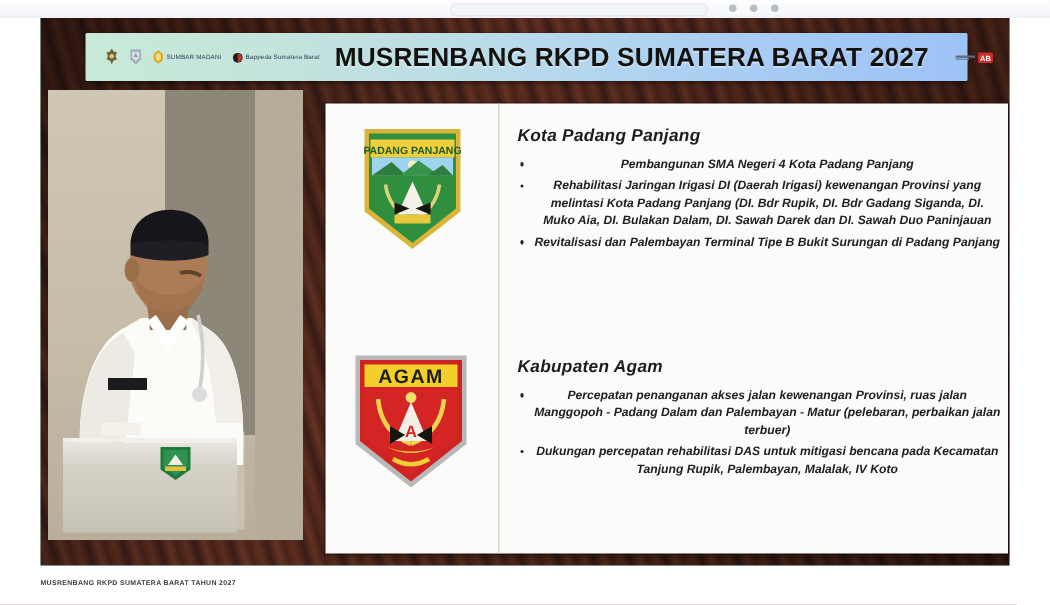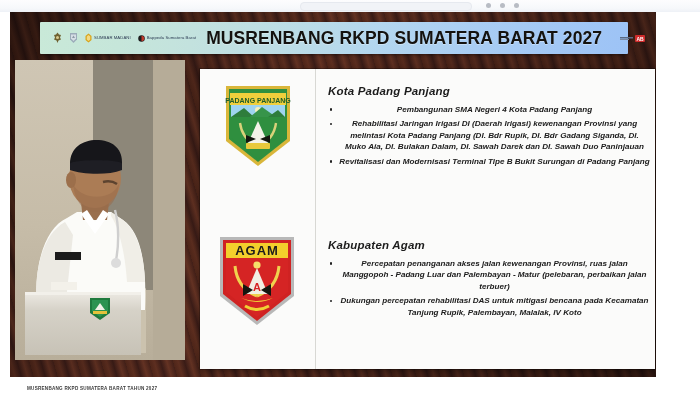--- a/index.html
+++ b/index.html
@@ -42,21 +42,21 @@
     border-radius: 50%;
     background: #b8bcc4;
   }
   .chrome-dot.d1 { left: 486px; }
   .chrome-dot.d2 { left: 500px; }
   .chrome-dot.d3 { left: 514px; }
 
   
   .photo {
     position: absolute;
-    left: 10px; top: 12px;
+    left: 27px; top: 12px;
     width: 646px; height: 365px;
     overflow: hidden;
     background: #5eead4;
   }
 
   
   .wood-bg {
     position: absolute;
     inset: 0;
     background:
@@ -417,28 +417,28 @@
 
       </div>
 
       <div class="content-col">
 
         <div class="section section-1">
           <div class="section-title">Kota Padang Panjang</div>
           <ul class="bullets">
             <li>Pembangunan SMA Negeri 4 Kota Padang Panjang</li>
             <li>Rehabilitasi Jaringan Irigasi DI (Daerah Irigasi) kewenangan Provinsi yang melintasi Kota Padang Panjang (DI. Bdr Rupik, DI. Bdr Gadang Siganda, DI. Muko Aia, DI. Bulakan Dalam, DI. Sawah Darek dan DI. Sawah Duo Paninjauan</li>
-            <li>Revitalisasi dan Modernisasi Terminal Tipe B Bukit Surungan di Padang Panjang</li>
+            <li>Revitalisasi dan Palembayan Terminal Tipe B Bukit Surungan di Padang Panjang</li>
           </ul>
         </div>
 
         <div class="section section-2">
           <div class="section-title">Kabupaten Agam</div>
           <ul class="bullets">
-            <li>Percepatan penanganan akses jalan kewenangan Provinsi, ruas jalan Manggopoh - Padang Luar dan Palembayan - Matur (pelebaran, perbaikan jalan terbuer)</li>
+            <li>Percepatan penanganan akses jalan kewenangan Provinsi, ruas jalan Manggopoh - Padang Dalam dan Palembayan - Matur (pelebaran, perbaikan jalan terbuer)</li>
             <li>Dukungan percepatan rehabilitasi DAS untuk mitigasi bencana pada Kecamatan Tanjung Rupik, Palembayan, Malalak, IV Koto</li>
           </ul>
         </div>
 
       </div>
     </div>
   </div>
 
   <div class="caption">MUSRENBANG RKPD SUMATERA BARAT TAHUN 2027</div>
 

